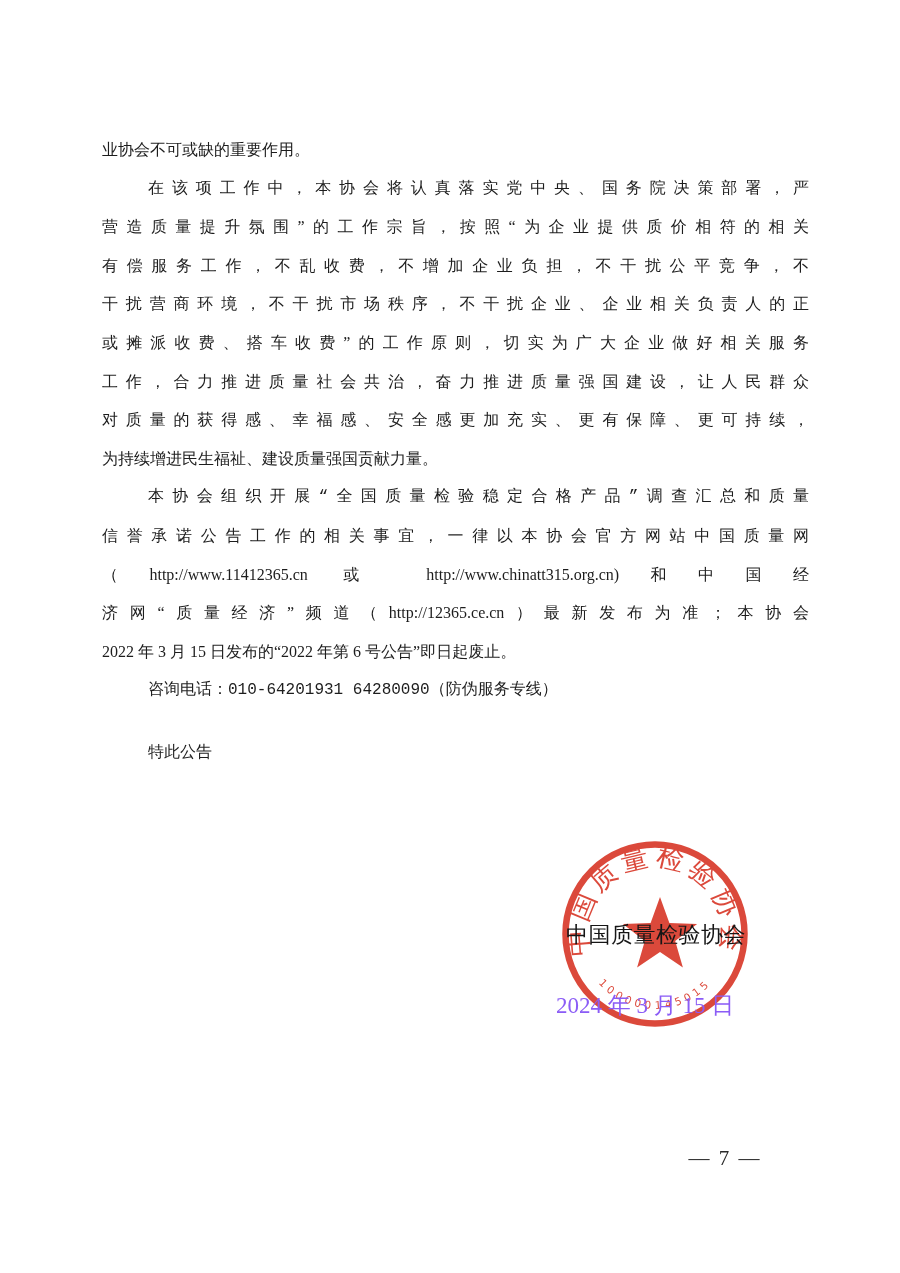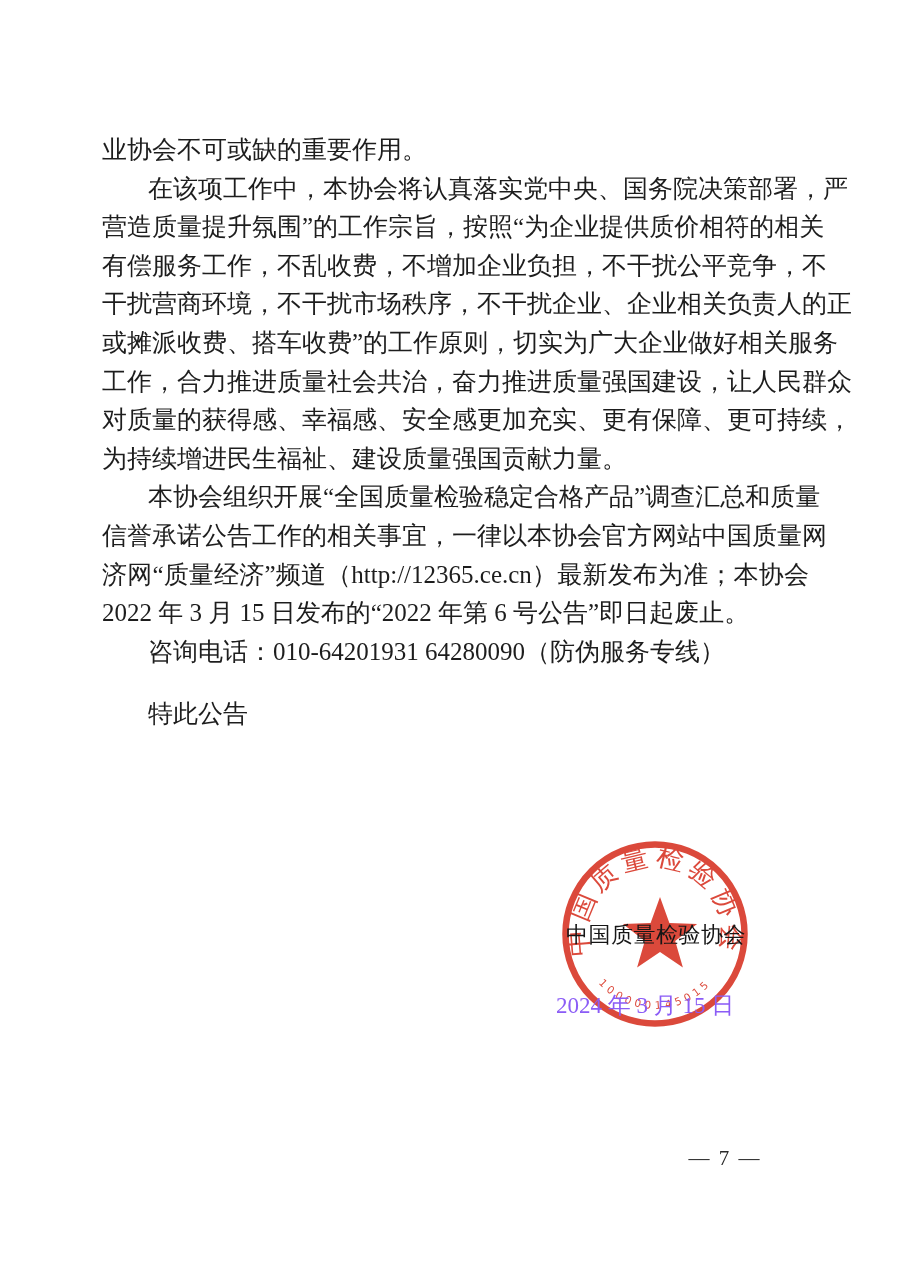--- a/index.html
+++ b/index.html
@@ -10,32 +10,32 @@
     background: #ffffff;
     overflow: hidden;
     font-family: "Liberation Serif", "DejaVu Serif", serif;
     color: #1d1d1d;
   }
   .doc-body {
     position: absolute;
     left: 102px;
     top: 131px;
     width: 707px;
-    font-size: 25px;
+    font-size: 16px;
   }
   .line {
     width: 707px;
     height: 38.6px;
     line-height: 38.6px;
     white-space: nowrap;
     text-align: justify;
     text-align-last: justify;
     overflow: visible;
   }
-  .line.indent { padding-left: 46px; width: 661px; }
+  .line.indent { padding-left: 46px; width: 661px; font-family: Liberation Mono, monospace; }
   .line.para-end { text-align-last: left; }
   .para-gap { height: 24px; }
 
   .seal-wrap {
     position: absolute;
     left: 560px;
     top: 838px;
     width: 190px;
     height: 192px;
     z-index: 1;
@@ -93,20 +93,21 @@
       <div class="line indent">在该项工作中，本协会将认真落实党中央、国务院决策部署，严</div>
       <div class="line">营造质量提升氛围”的工作宗旨，按照“为企业提供质价相符的相关</div>
       <div class="line">有偿服务工作，不乱收费，不增加企业负担，不干扰公平竞争，不</div>
       <div class="line">干扰营商环境，不干扰市场秩序，不干扰企业、企业相关负责人的正</div>
       <div class="line">或摊派收费、搭车收费”的工作原则，切实为广大企业做好相关服务</div>
       <div class="line">工作，合力推进质量社会共治，奋力推进质量强国建设，让人民群众</div>
       <div class="line">对质量的获得感、幸福感、安全感更加充实、更有保障、更可持续，</div>
       <div class="line para-end">为持续增进民生福祉、建设质量强国贡献力量。</div>
       <div class="line indent">本协会组织开展“全国质量检验稳定合格产品”调查汇总和质量</div>
       <div class="line">信誉承诺公告工作的相关事宜，一律以本协会官方网站中国质量网</div>
+      <div class="line">（http://www.11412365.cn 或 http://www.chinatt315.org.cn)和中国经</div>
       <div class="line">济网“质量经济”频道（http://12365.ce.cn）最新发布为准；本协会</div>
       <div class="line para-end">2022 年 3 月 15 日发布的“2022 年第 6 号公告”即日起废止。</div>
       <div class="line para-end indent">咨询电话：010-64201931 64280090（防伪服务专线）</div>
       <div class="para-gap"></div>
       <div class="line para-end indent">特此公告</div>
     </div>
 
   <div class="seal-wrap">
     <svg width="190" height="192" viewBox="-95 -96 190 192">
       <circle cx="0" cy="0" r="89.5" fill="none" stroke="#d93a2b" stroke-width="6.5"></circle>

